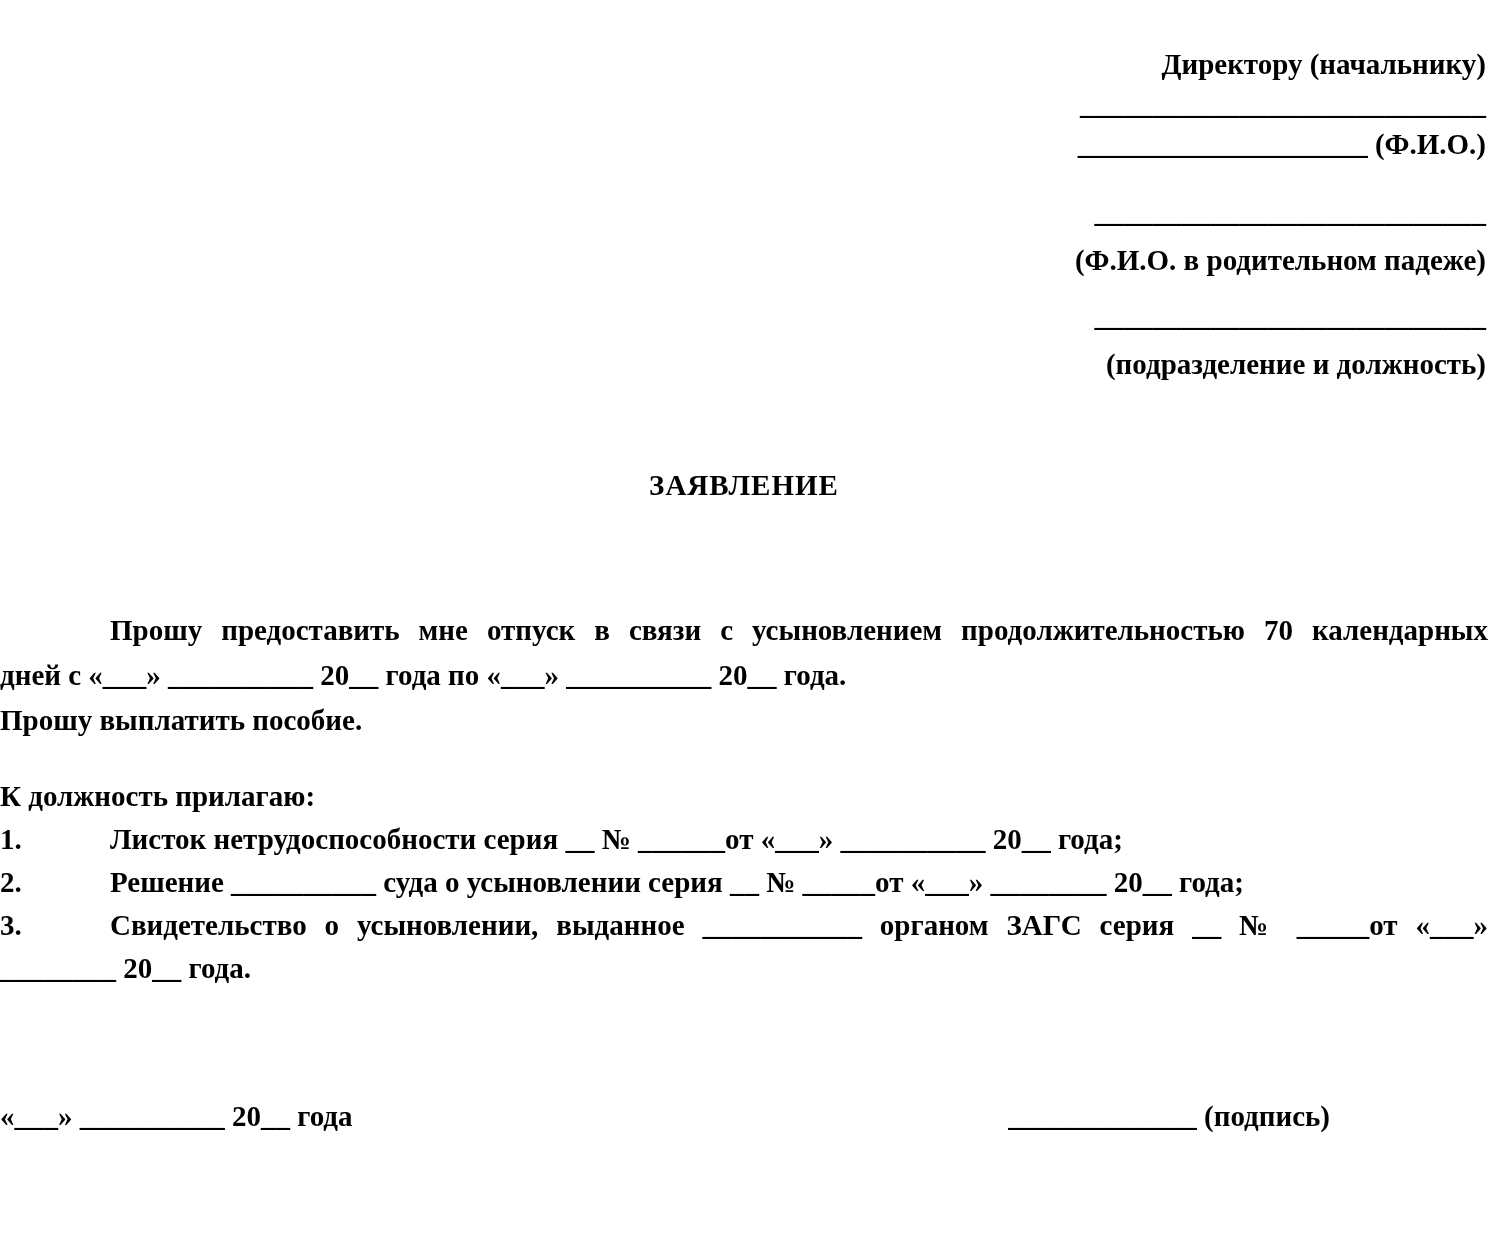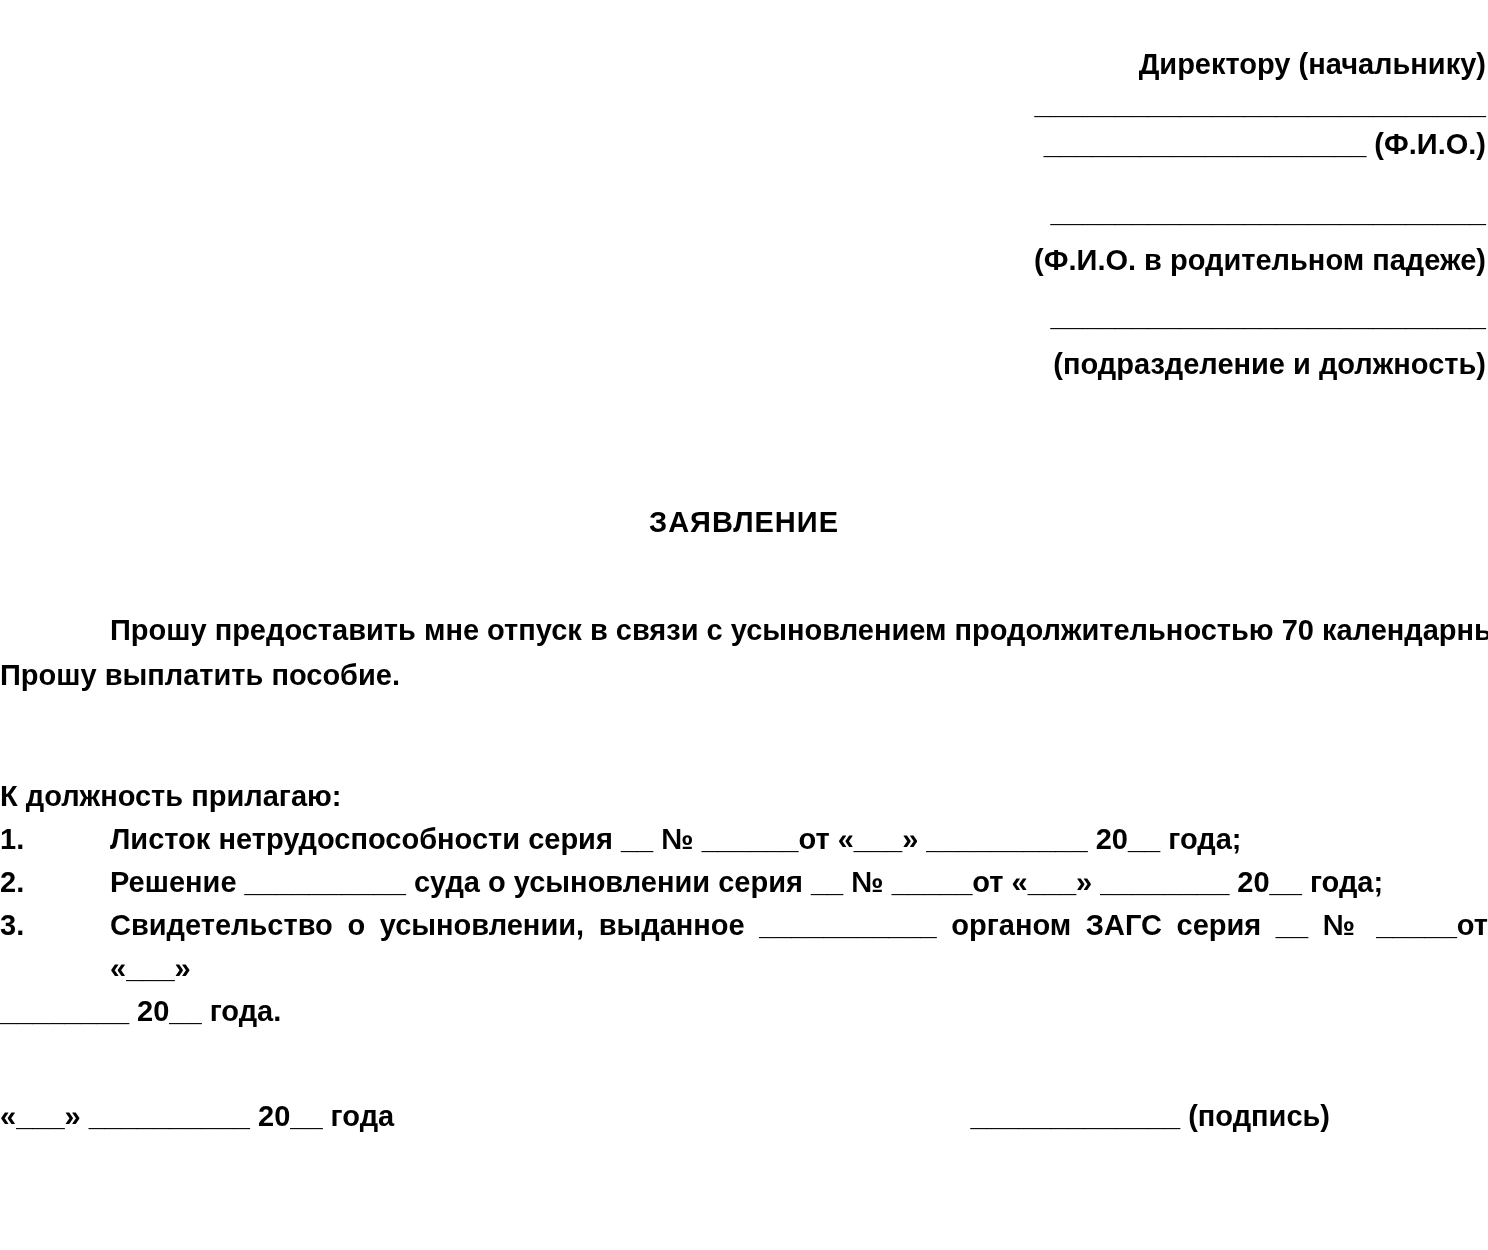--- a/index.html
+++ b/index.html
@@ -3,41 +3,41 @@
 <meta charset="utf-8">
 <style>
   * { margin: 0; padding: 0; box-sizing: border-box; }
   html, body { background: #ffffff; }
   .page {
     position: relative;
     width: 1488px;
     height: 1250px;
     background: #ffffff;
     color: #000000;
-    font-family: Liberation Sans, sans-serif;
+    font-family: Liberation Serif, serif;
     font-weight: 600;
     font-size: 29px;
     overflow: hidden;
   }
   
   .hdr {
     position: absolute;
     top: 44px;
     right: 2px;
     width: 780px;
     text-align: right;
   }
   .hdr-row { line-height: 40px; white-space: nowrap; }
   .gap-lg { margin-top: 28px; }
   .gap-sm { margin-top: 8px; text-align: right; }
   .gap-md { margin-top: 16px; }
   
   .doc-title {
     position: absolute;
-    top: 505px;
+    top: 468px;
     left: 0;
     width: 100%;
     text-align: center;
     line-height: 34px;
     letter-spacing: 1px;
   }
   
   .body-par {
     position: absolute;
     top: 608px;
@@ -87,20 +87,21 @@
     <div class="hdr-row gap-lg">___________________________</div>
     <div class="hdr-row gap-sm">(Ф.И.О. в родительном падеже)</div>
     <div class="hdr-row gap-md">___________________________</div>
     <div class="hdr-row gap-sm">(подразделение и должность)</div>
   </div>
 
   <div class="doc-title">ЗАЯВЛЕНИЕ</div>
 
   <div class="body-par">
     <div class="body-line fill-justify indent">Прошу предоставить мне отпуск в связи с усыновлением продолжительностью 70 календарных</div>
+    <div class="body-line">дней с «___» __________ 20__ года по «___» __________ 20__ года.</div>
     <div class="body-line">Прошу выплатить пособие.</div>
   </div>
 
   <div class="attach">
     <div class="attach-line">К должность прилагаю:</div>
 
     <div class="item-row">
       <span class="item-num">1.</span>
       <span class="item-text">Листок нетрудоспособности серия __ № ______от «___» __________ 20__ года;</span>
     </div>

